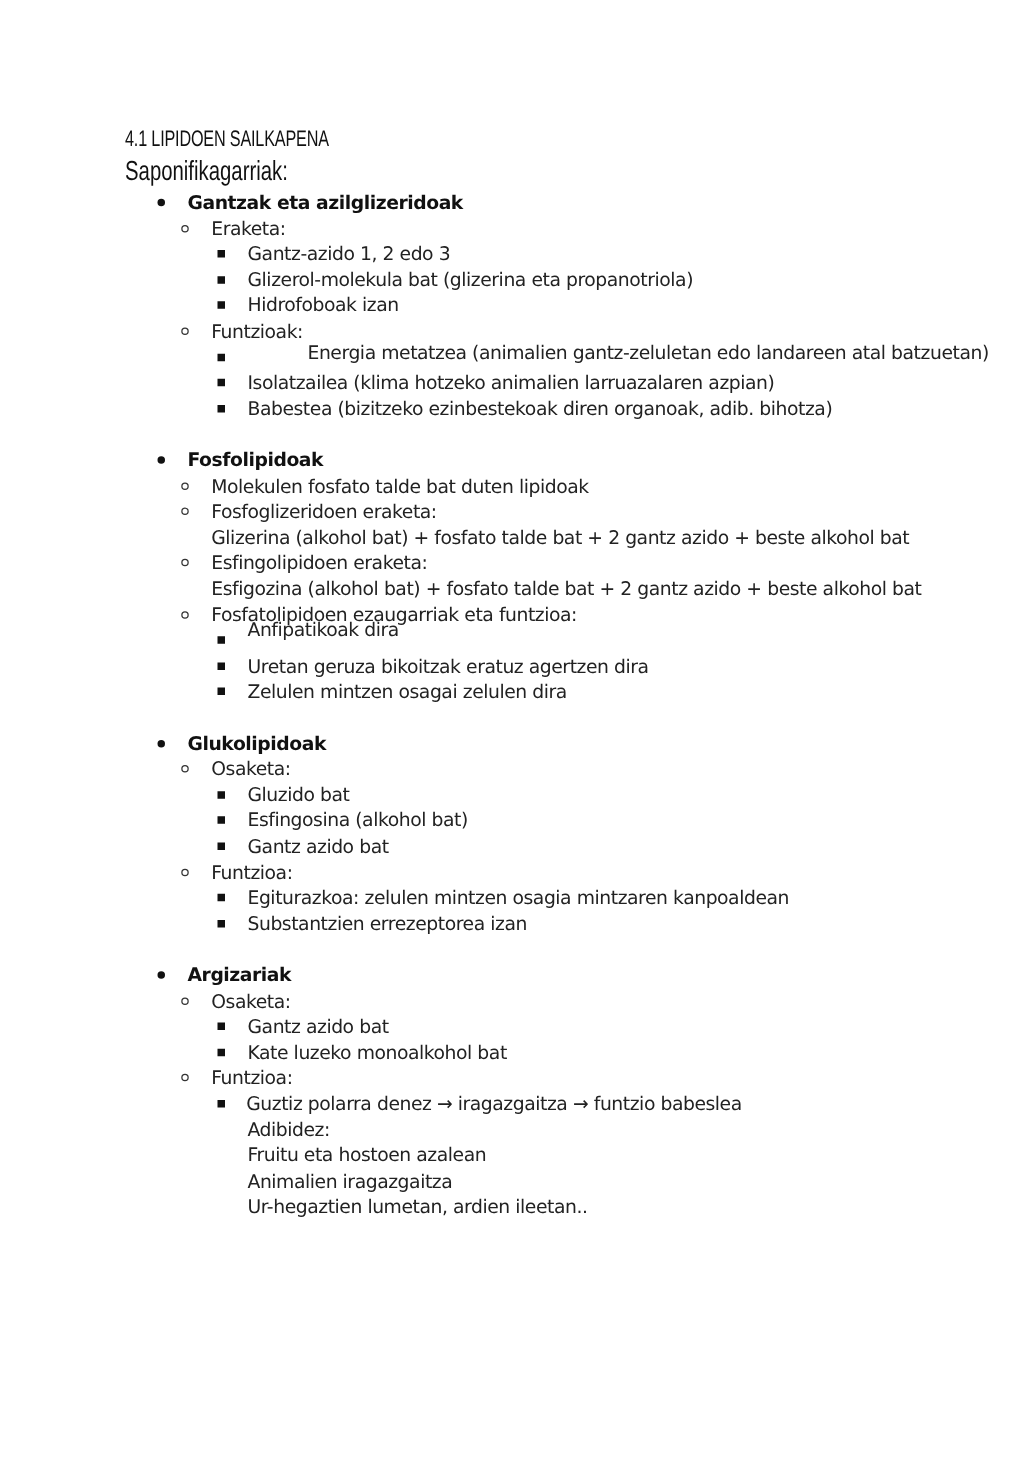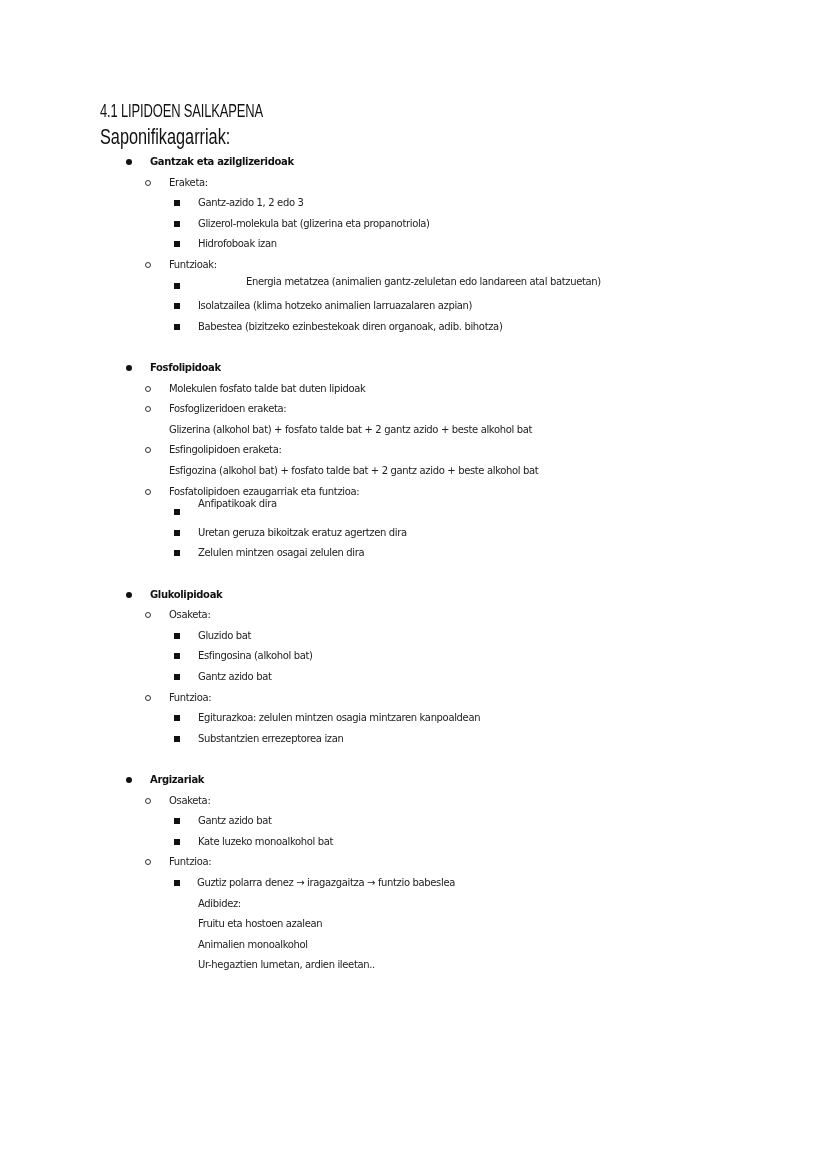--- a/index.html
+++ b/index.html
@@ -3,21 +3,21 @@
   <meta charset="utf-8">
   <style>
     html, body { margin: 0; padding: 0; background: #ffffff; }
     body { width: 828px; height: 1169px; position: relative; overflow: hidden;
            font-family: "DejaVu Sans", sans-serif; color: #1a1a1a; }
     .page { position: absolute; left: 0; top: 0; width: 828px; height: 1169px; background: #fff; }
     .h1 { position: absolute; left: 100px; top: 101px; font-family: "Liberation Sans Narrow", "Liberation Sans", sans-serif;
           font-size: 18px; letter-spacing: -0.2px; transform: scaleX(0.72); transform-origin: left top; color: #111; white-space: nowrap; }
     .h2 { position: absolute; left: 100px; top: 124px; font-family: "Liberation Sans", sans-serif;
           font-size: 22px; transform: scaleX(0.74); transform-origin: left top; color: #111; white-space: nowrap; }
-    .line { position: absolute; height: 20px; line-height: 20px; font-size: 10px; white-space: nowrap;
+    .line { position: absolute; height: 20px; line-height: 20px; font-size: 15px; white-space: nowrap;
             font-family: "DejaVu Sans", sans-serif; letter-spacing: -0.35px; color: #222; }
     .line.bold { font-weight: bold; color: #111; }
     .bullet { position: absolute; display: inline-block; }
     .b-disc { width: 6px; height: 6px; border-radius: 50%; background: #111; }
     .b-circle { width: 5px; height: 5px; border-radius: 50%; border: 1px solid #333; box-sizing: border-box; width: 6px; height: 6px; }
     .b-square { width: 6px; height: 6px; background: #111; }
   </style>
 </head>
 <body>
 
@@ -84,16 +84,16 @@
       <span class="bullet b-square" style="left: 174px; top: 818.2px;"></span>
       <div class="line" style="left: 198px; top: 811.2px;">Gantz azido bat</div>
       <span class="bullet b-square" style="left: 174px; top: 838.8px;"></span>
       <div class="line" style="left: 198px; top: 831.8px;">Kate luzeko monoalkohol bat</div>
       <span class="bullet b-circle" style="left: 145px; top: 859.4px;"></span>
       <div class="line" style="left: 169px; top: 852.4px;">Funtzioa:</div>
       <span class="bullet b-square" style="left: 174px; top: 880px;"></span>
       <div class="line" style="left: 197px; top: 873px;">Guztiz polarra denez → iragazgaitza → funtzio babeslea</div>
       <div class="line" style="left: 198px; top: 893.6px;">Adibidez:</div>
       <div class="line" style="left: 198px; top: 914.2px;">Fruitu eta hostoen azalean</div>
-      <div class="line" style="left: 198px; top: 934.8px;">Animalien monoalkohol</div>
+      <div class="line" style="left: 198px; top: 934.8px;">Animalien iragazgaitza</div>
       <div class="line" style="left: 198px; top: 955.4px;">Ur-hegaztien lumetan, ardien ileetan..</div>
     </div>
 </div>
 
 </body></html>

